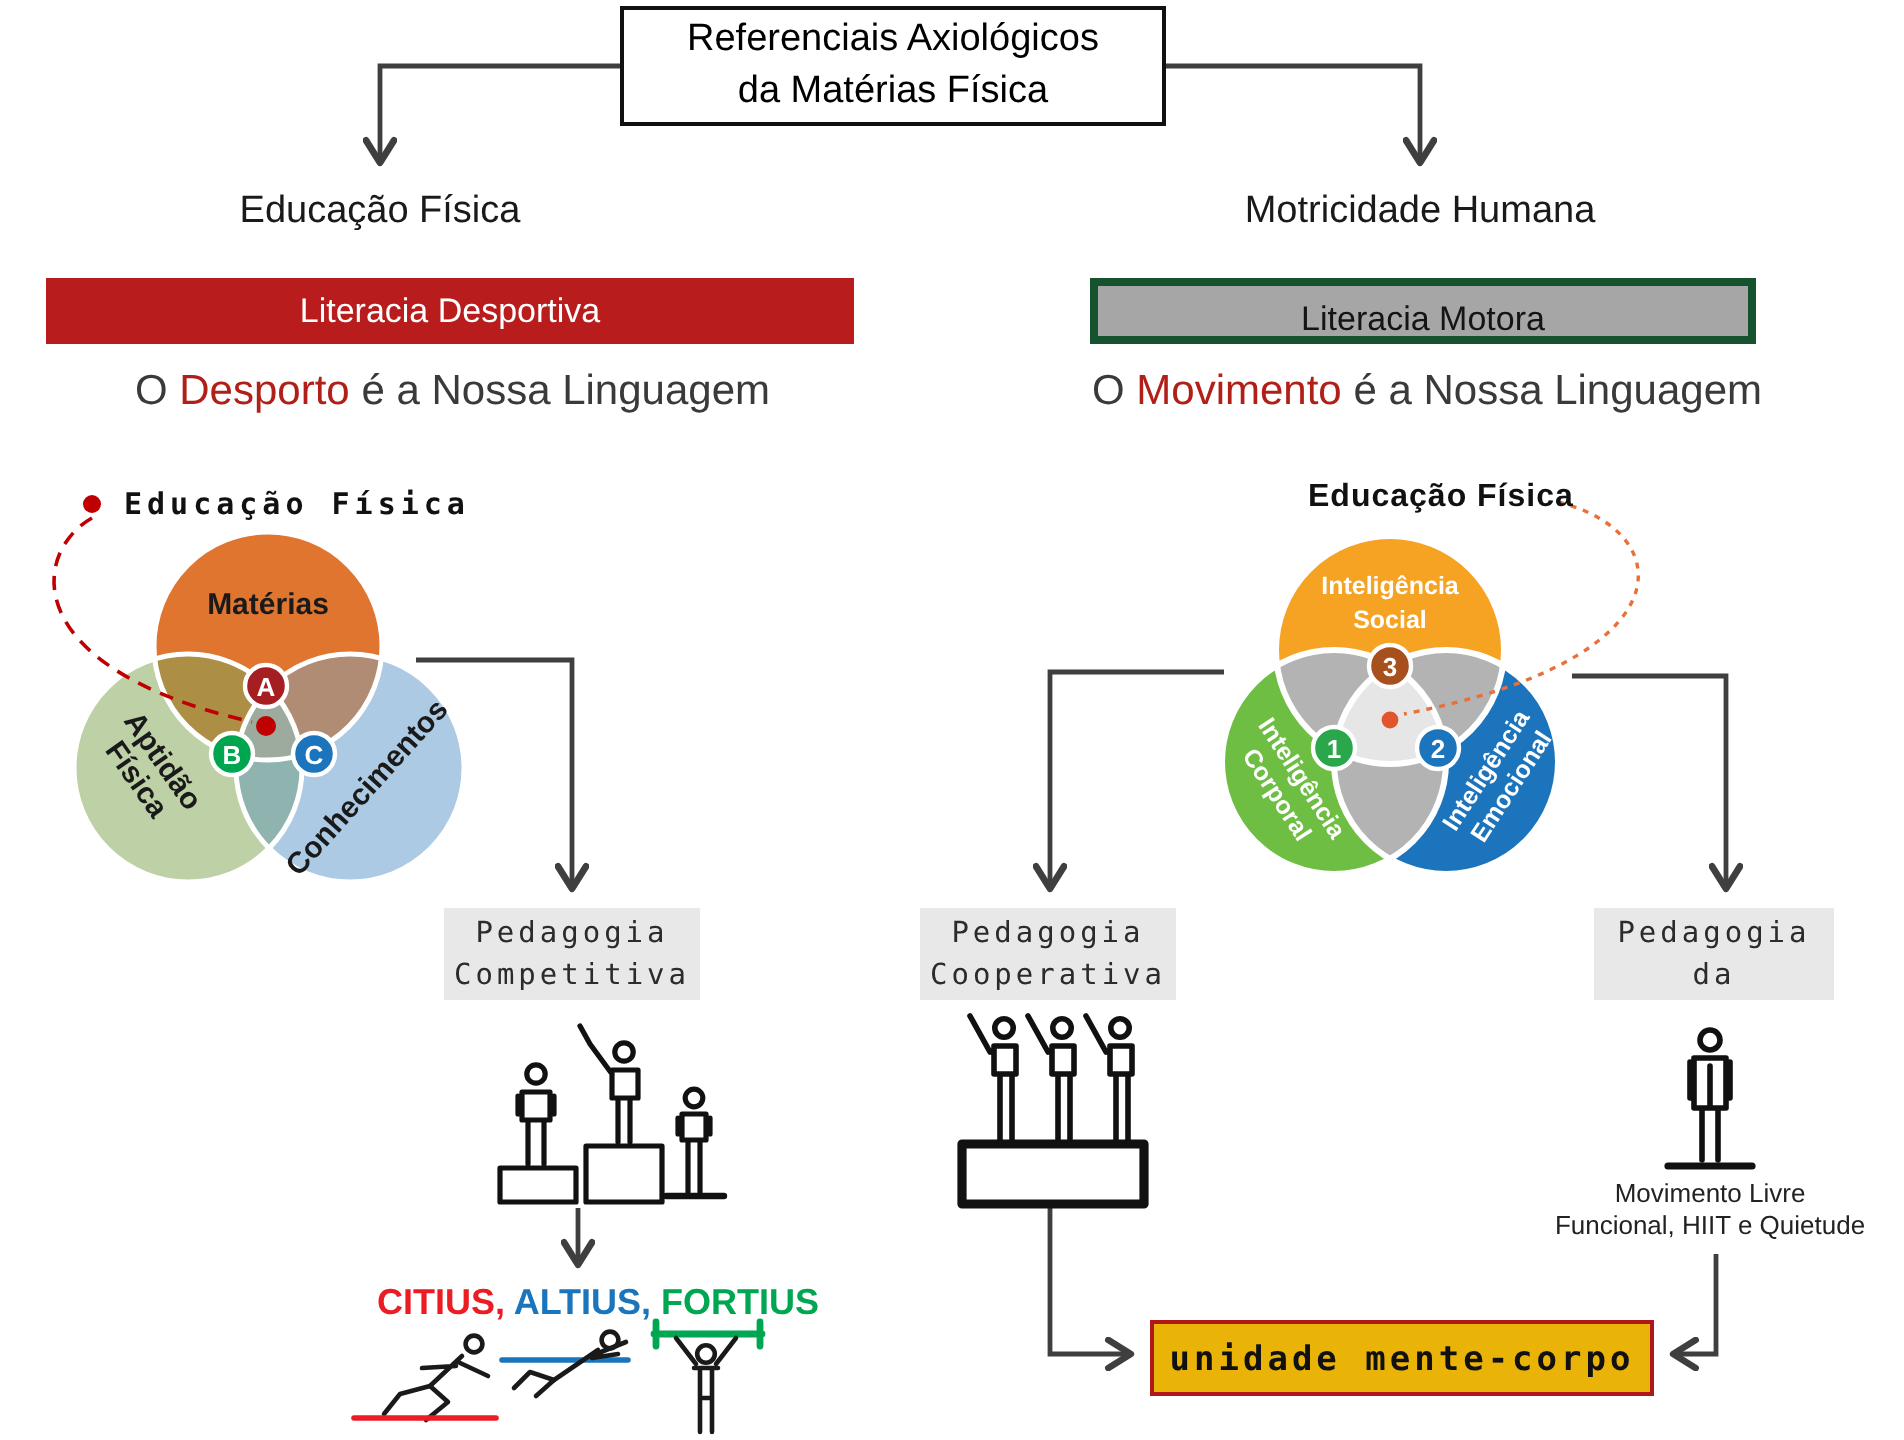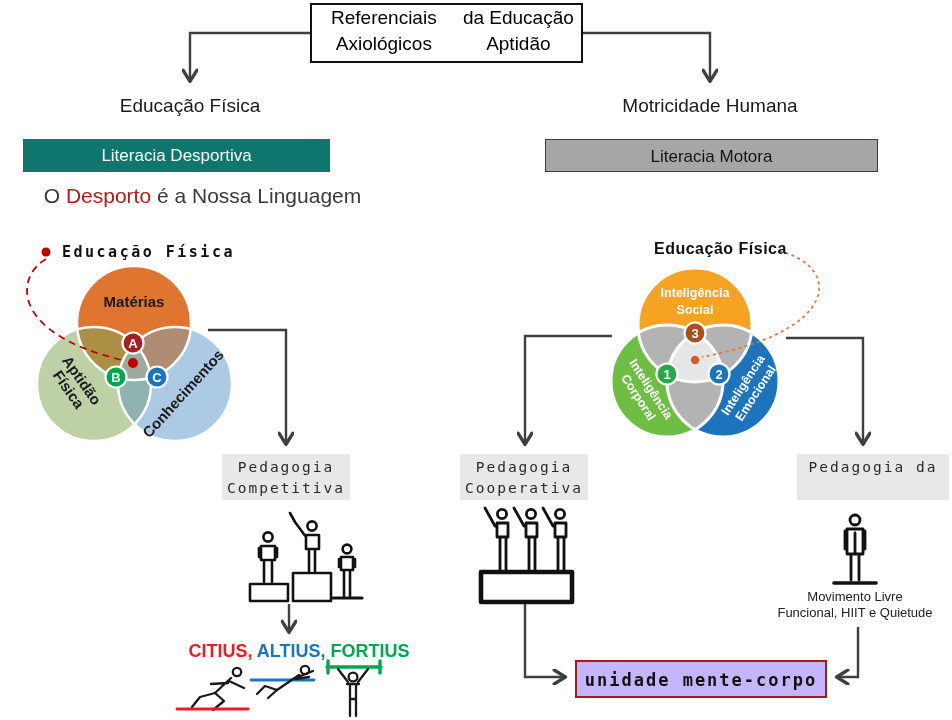--- a/index.html
+++ b/index.html
@@ -1,38 +1,38 @@
 <!DOCTYPE html>
 <html><head>
 <meta charset="utf-8">
 <style>
   html,body{margin:0;padding:0;background:#fff;}
   #canvas{position:relative;width:952px;height:720px;background:#ffffff;overflow:hidden;
           font-family:"Liberation Sans",sans-serif;color:#1a1a1a;}
   .abs{position:absolute;}
   svg{position:absolute;left:0;top:0;}
   .title-box{left:310px;top:3px;width:273px;height:60px;border:2px solid #111;background:#fff;
-             display:flex;flex-direction:row;justify-content:center;text-align:center;
+             display:flex;flex-direction:column;justify-content:center;text-align:center;
              font-size:19px;line-height:1.35;color:#000;box-sizing:border-box;}
   .heading{font-size:19px;text-align:center;color:#1a1a1a;}
   .bar{height:33px;line-height:33px;text-align:center;font-size:17px;box-sizing:border-box;}
-  .bar-left{left:23px;top:139px;width:307px;background:#0f766e;color:#fff;}
-  .bar-right{left:545px;top:139px;width:333px;background:#A6A6A6;color:#141414;border:1px solid #14532d;}
+  .bar-left{left:23px;top:139px;width:404px;background:#b91c1c;color:#fff;}
+  .bar-right{left:545px;top:139px;width:333px;background:#A6A6A6;color:#141414;border:4px solid #14532d;}
   .tagline{font-size:21px;color:#3A3A3A;text-align:center;white-space:nowrap;}
   .tagline .em{color:#B02018;}
   .venn-label-mono{font-family:"DejaVu Sans Mono",monospace;font-weight:bold;font-size:15px;
                    letter-spacing:2.5px;color:#111;white-space:nowrap;}
   .venn-label-sans{font-weight:bold;font-size:16px;letter-spacing:0.5px;color:#111;white-space:nowrap;}
   .pedagogy{background:#E8E8E8;font-family:"DejaVu Sans Mono",monospace;font-size:14.5px;
             letter-spacing:2px;color:#2b2b2b;text-align:center;line-height:21px;padding-top:3px;
             box-sizing:border-box;}
   .motto{font-size:18px;font-weight:bold;text-align:center;white-space:nowrap;letter-spacing:0px;}
   .m-red{color:#EC1C24;margin-top:28px;} .m-blue{color:#1B75BC;} .m-green{color:#00A651;}
   .caption{font-size:13px;color:#222;text-align:center;line-height:16px;white-space:nowrap;}
-  .outcome{left:575px;top:660px;width:252px;height:38px;border:2px solid #B01818;background:#c4b5fd;
+  .outcome{left:575px;top:660px;width:252px;height:38px;border:2px solid #B01818;background:#eab308;
            font-family:"DejaVu Sans Mono",monospace;font-weight:bold;font-size:17px;letter-spacing:2px;
            color:#111;text-align:center;line-height:36px;box-sizing:border-box;white-space:nowrap;}
 </style>
 </head>
 <body>
 
 <div id="canvas">
 
   <svg width="952" height="720" viewBox="0 0 952 720">
     <defs>
@@ -183,43 +183,44 @@
         <path d="M327,667 h54 M328,661 v12 M380,661 v12" stroke="#00A651" stroke-width="3.4"></path>
         <circle cx="353" cy="677" r="4.4"></circle>
         <path d="M348,682 L338,669 M358,682 L368,669"></path>
         <path d="M347,684 h12 M350,684 v32 M356,684 v32 M350,699 h6"></path>
       </g>
     </g>
   </svg>
 
   <div class="abs title-box">
     <div>Referenciais Axiológicos</div>
-    <div>da Educação Aptidão</div>
+    <div>da Matérias Física</div>
   </div>
 
   <div class="abs heading" style="left:88px;top:95px;width:204px;">Educação Física</div>
   <div class="abs heading" style="left:608px;top:95px;width:204px;">Motricidade Humana</div>
 
   <div class="abs bar bar-left">Literacia Desportiva</div>
   <div class="abs bar bar-right">Literacia Motora</div>
 
-  <div class="abs tagline" style="left:20px;top:184px;width:365px;"><span>O </span><span class="em">Desporto</span><span> é a Nossa Linguagem</span></div>
+  <div class="abs tagline" style="left:20px;top:184px;width:365px;text-align:right;"><span>O </span><span class="em">Desporto</span><span> é a Nossa Linguagem</span></div>
+  <div class="abs tagline" style="left:536px;top:184px;width:355px;"><span>O </span><span class="em">Movimento</span><span> é a Nossa Linguagem</span></div>
 
   <div class="abs venn-label-mono" style="left:62px;top:243px;">Educação Física</div>
   <div class="abs venn-label-sans" style="left:654px;top:240px;">Educação Física</div>
 
   <div class="abs pedagogy" style="left:222px;top:454px;width:128px;height:46px;">
     <div>Pedagogia</div>
     <div>Competitiva</div>
   </div>
   <div class="abs pedagogy" style="left:460px;top:454px;width:128px;height:46px;">
     <div>Pedagogia</div>
     <div>Cooperativa</div>
   </div>
-  <div class="abs pedagogy" style="left:797px;top:454px;width:152px;height:46px;">
+  <div class="abs pedagogy" style="left:797px;top:454px;width:120px;height:46px;">
     <div>Pedagogia da</div>
   </div>
 
   <div class="abs motto" style="left:180px;top:641px;width:238px;">
     <span class="m-red">CITIUS,</span>
     <span class="m-blue">ALTIUS,</span>
     <span class="m-green">FORTIUS</span>
   </div>
 
   <div class="abs caption" style="left:770px;top:589px;width:170px;">

